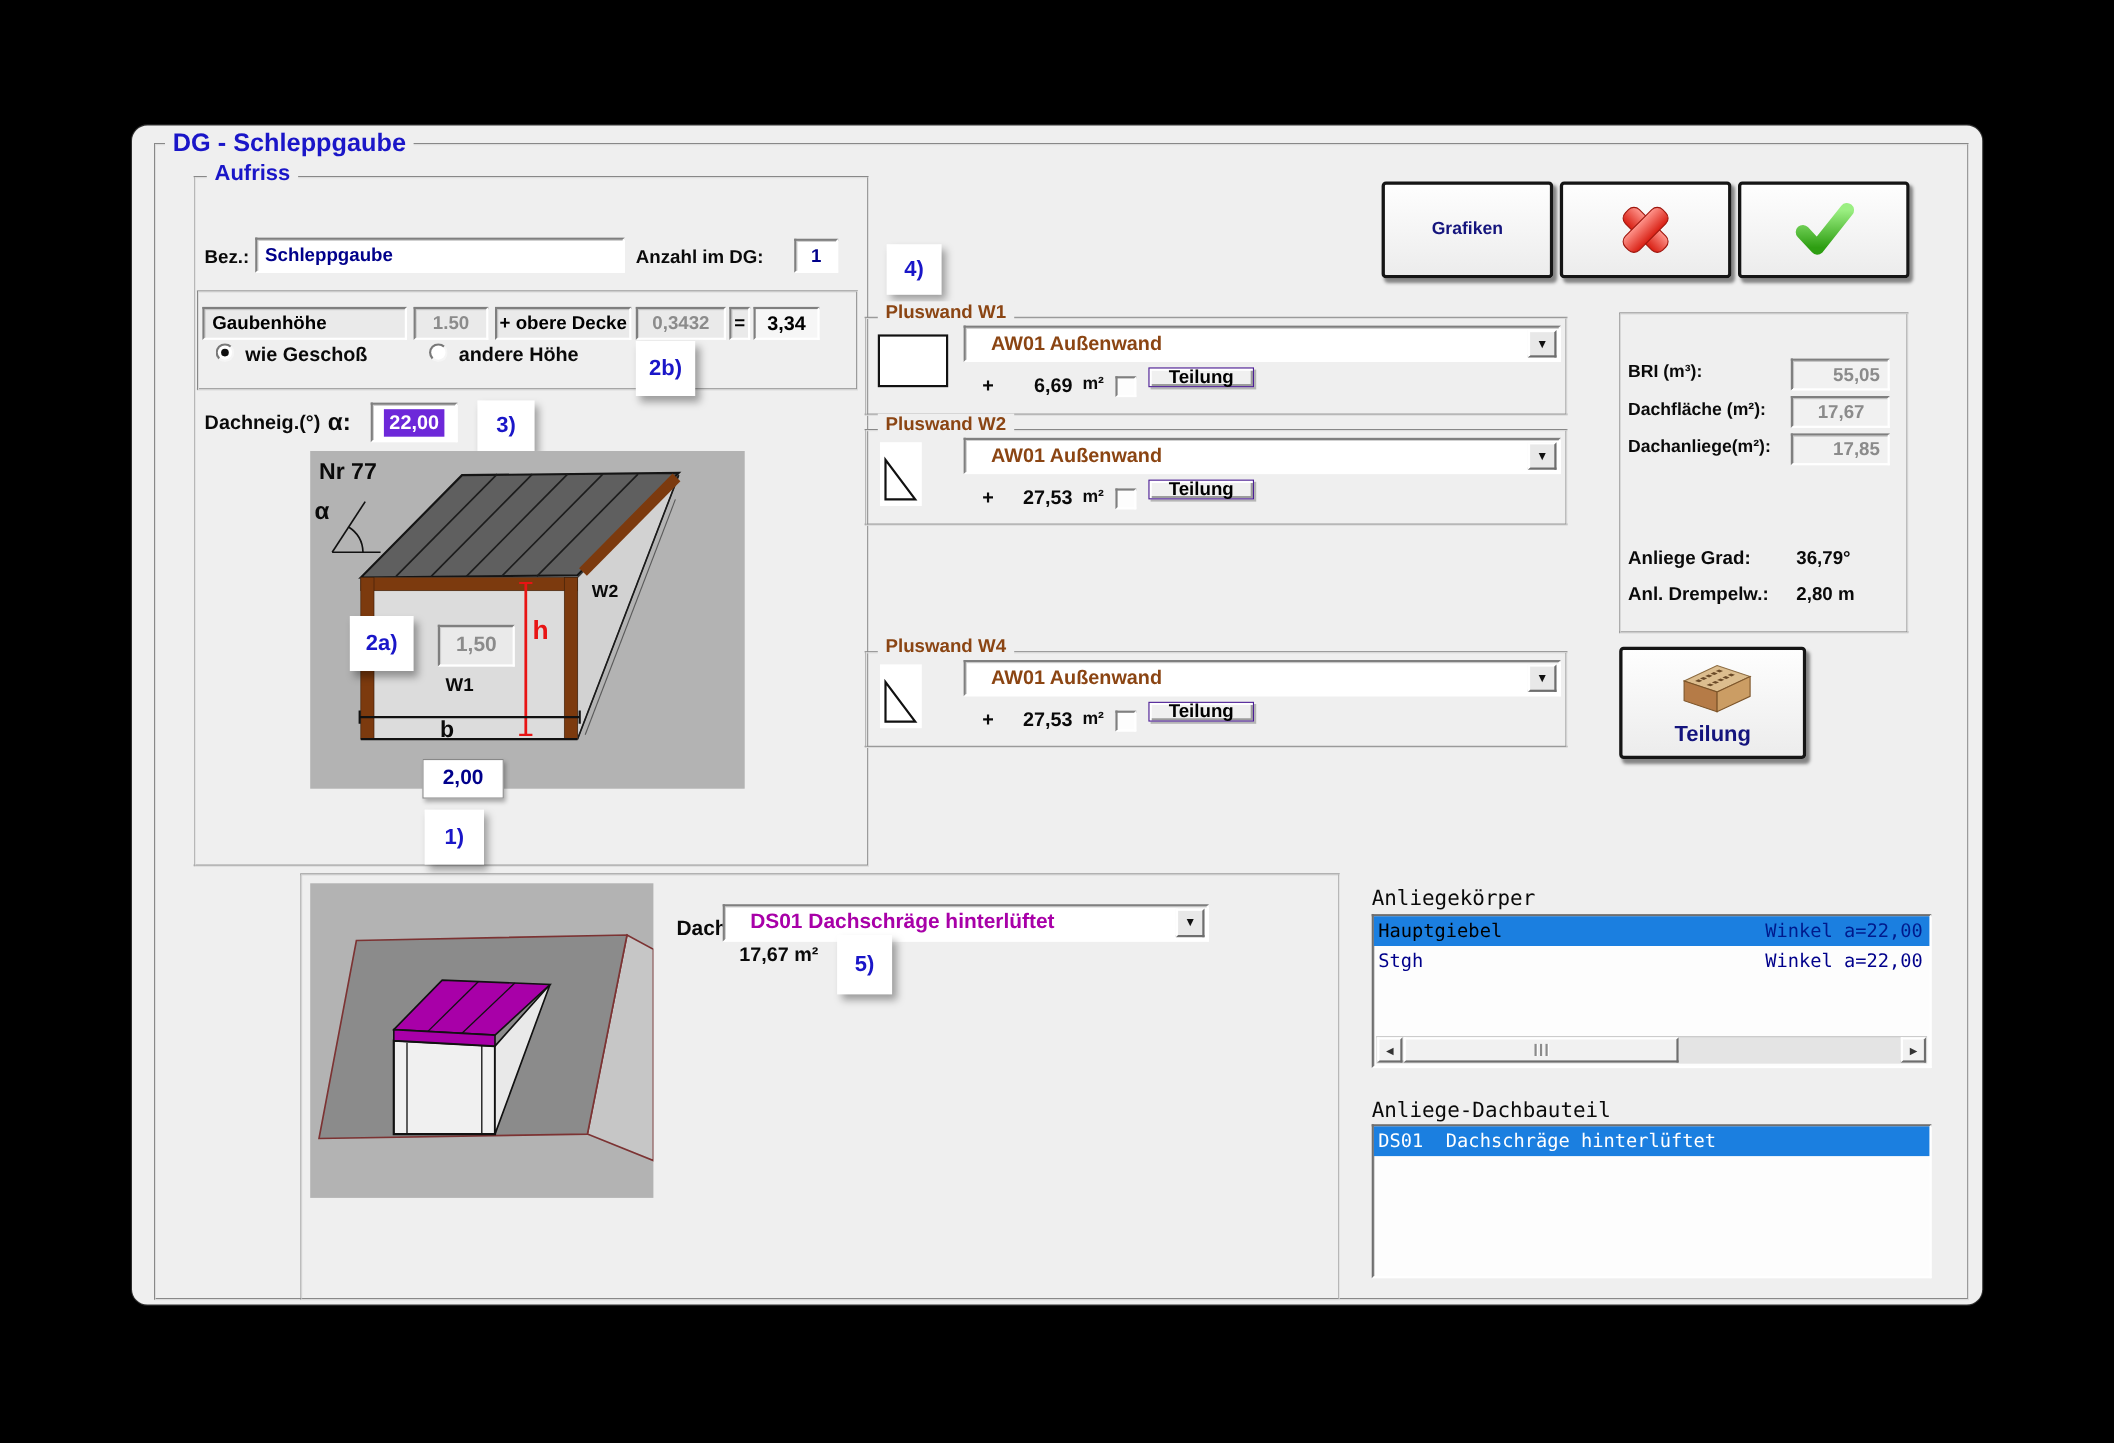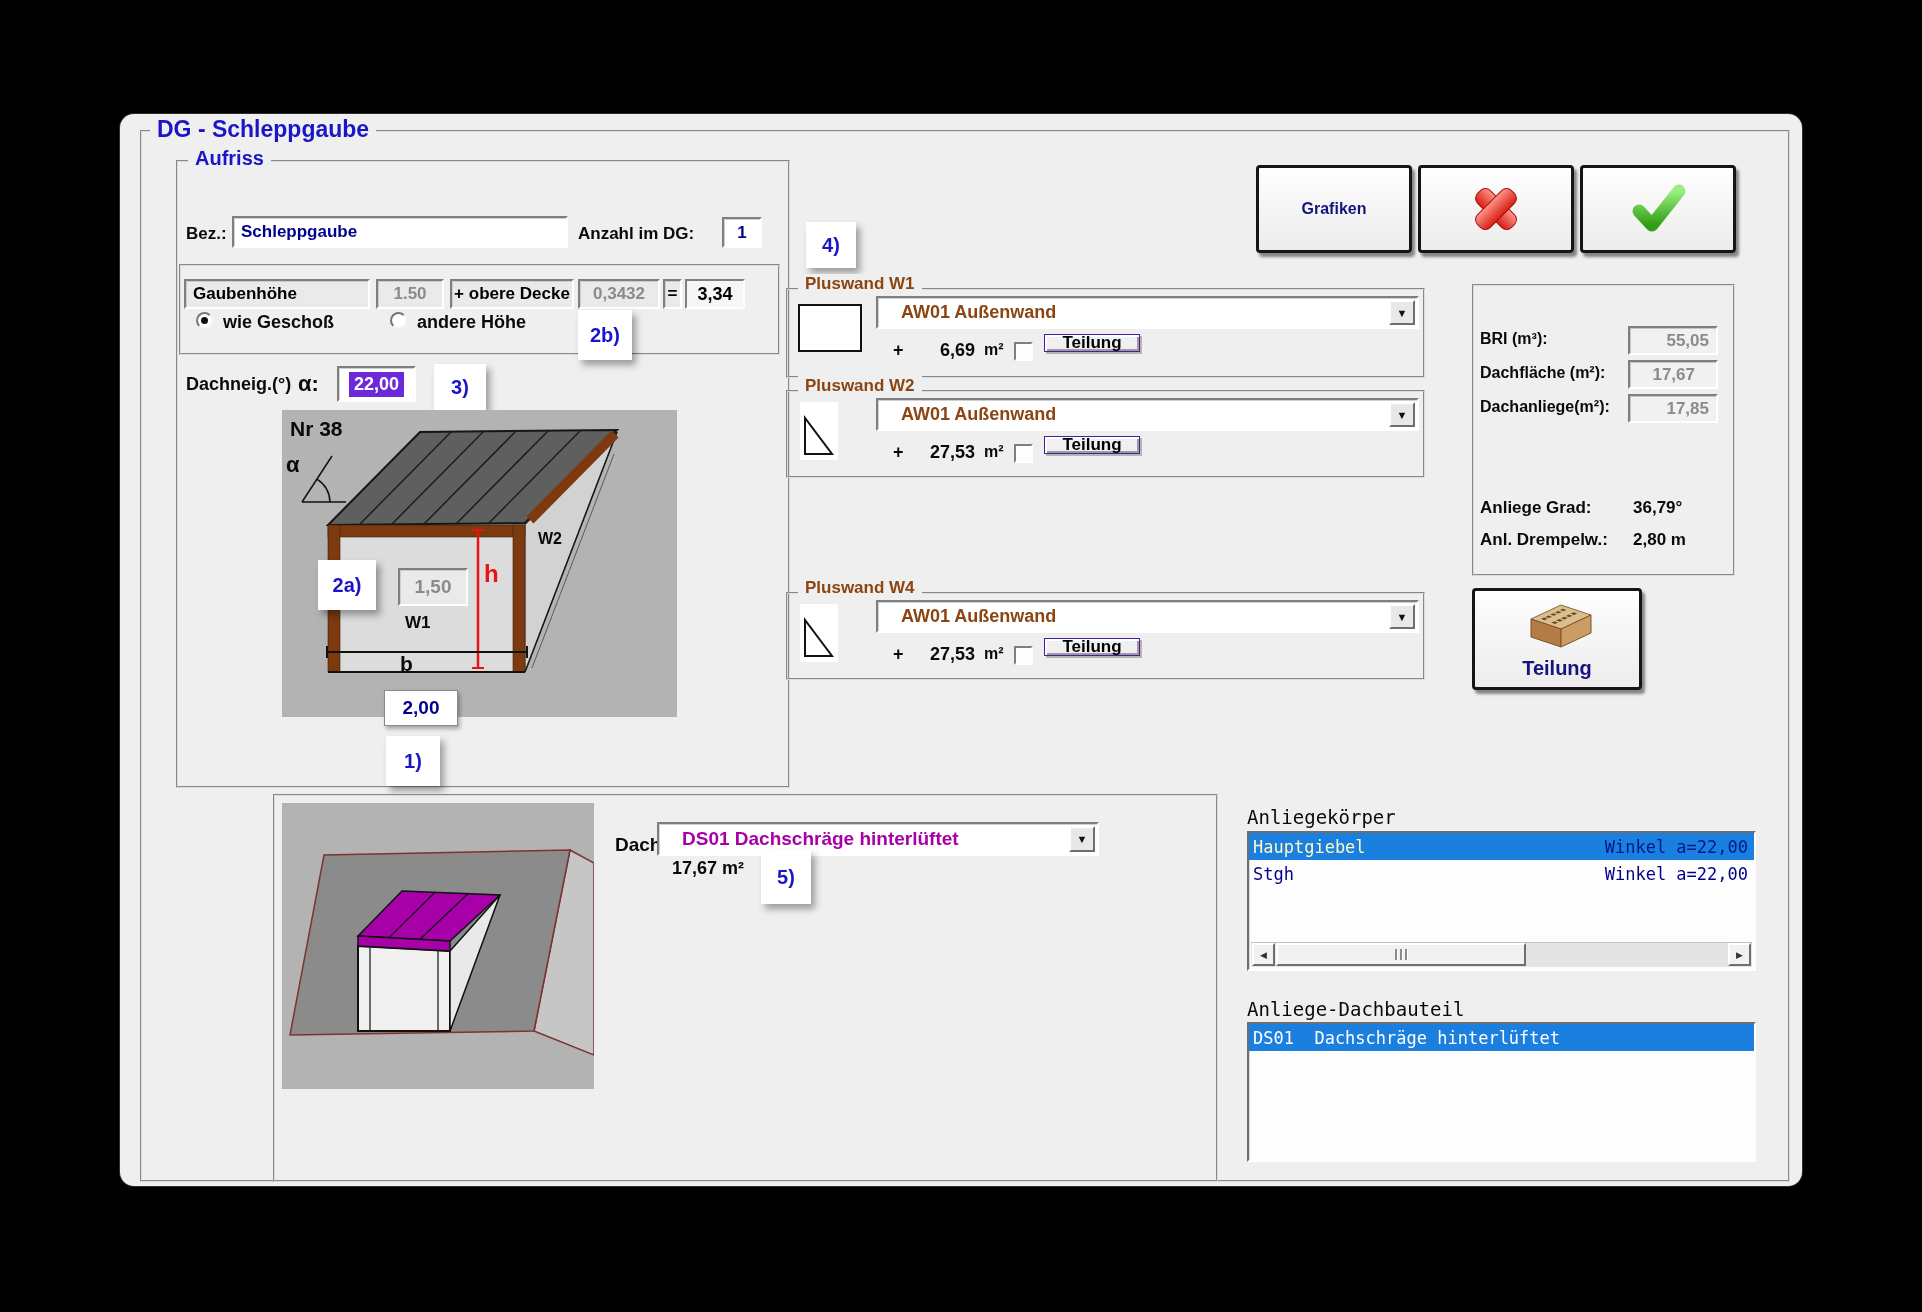--- a/index.html
+++ b/index.html
@@ -120,21 +120,21 @@
         <line x1="190" y1="120" x2="202" y2="120" stroke="#e81414" stroke-width="2"></line>
         <line x1="190" y1="258" x2="202" y2="258" stroke="#e81414" stroke-width="2"></line>
         <line x1="45" y1="242" x2="245" y2="242" stroke="#111" stroke-width="2"></line>
         <line x1="45" y1="236" x2="45" y2="248" stroke="#111" stroke-width="2"></line>
         <line x1="245" y1="236" x2="245" y2="248" stroke="#111" stroke-width="2"></line>
         <line x1="20" y1="92" x2="64" y2="92" stroke="#111" stroke-width="1.5"></line>
         <line x1="20" y1="92" x2="50" y2="46" stroke="#111" stroke-width="1.5"></line>
         <path d="M 48 92 A 28 28 0 0 0 34.9 69.1" fill="none" stroke="#111" stroke-width="1.5"></path>
       </svg>
     </div>
-    <div class="lbl navy" style="left:170px; top:303px; font-size:21px;">Nr 38</div>
+    <div class="lbl navy" style="left:170px; top:303px; font-size:21px;">Nr 77</div>
     <div class="lbl navy" style="left:166px; top:338px; font-size:22px;">α</div>
     <div class="lbl brown" style="left:418px; top:416px; font-size:16px;">W2</div>
     <div class="badge" style="left:198px; top:446px; width:58px; height:50px;">2a)</div>
     <div class="field sunken-gray center grayval" style="left:278px; top:454px; width:70px; height:38px; font-size:19px;">1,50</div>
     <div class="lbl brown" style="left:285px; top:499px; font-size:17px;">W1</div>
     <div class="lbl" style="left:364px; top:446px; font-size:24px; color:#e81414;">h</div>
     <div class="lbl navy" style="left:280px; top:538px; font-size:21px;">b</div>
     <div class="field center navy" style="left:264px; top:576px; width:74px; height:36px; background:#fff; border:1px solid #888; box-shadow:2px 3px 4px rgba(0,0,0,0.3); font-size:19px;">2,00</div>
     <div class="badge" style="left:266px; top:622px; width:54px; height:50px;">1)</div>
 
@@ -265,21 +265,21 @@
     <div class="combo" style="left:537px; top:708px; width:442px; height:34px;">
       <span class="txt" style="color:#a800a8; font-size:19px;">DS01 Dachschräge hinterlüftet</span>
       <span class="combo-arrow">▼</span>
     </div>
     <div class="lbl" style="left:552px; top:744px; font-size:18px;">17,67 m²</div>
     <div class="badge" style="left:641px; top:736px; width:50px; height:54px;">5)</div>
 
     <div class="lbl mono" style="left:1127px; top:692px; font-size:19px;">Anliegekörper</div>
     <div class="listbox" style="left:1127px; top:717px; width:509px; height:140px;">
       <div class="lb-row sel mono">
-        <span style="color:#fef9c3;">Hauptgiebel</span>
+        <span style="color:#000000;">Hauptgiebel</span>
         <span style="color:#001a8c;">Winkel a=22,00</span>
       </div>
       <div class="lb-row mono">
         <span class="navy">Stgh</span>
         <span class="navy">Winkel a=22,00</span>
       </div>
       <div class="hscroll">
         <div class="sbtn" style="left:1px;">◀</div>
         <div class="sthumb">
           <span class="grip"></span>

